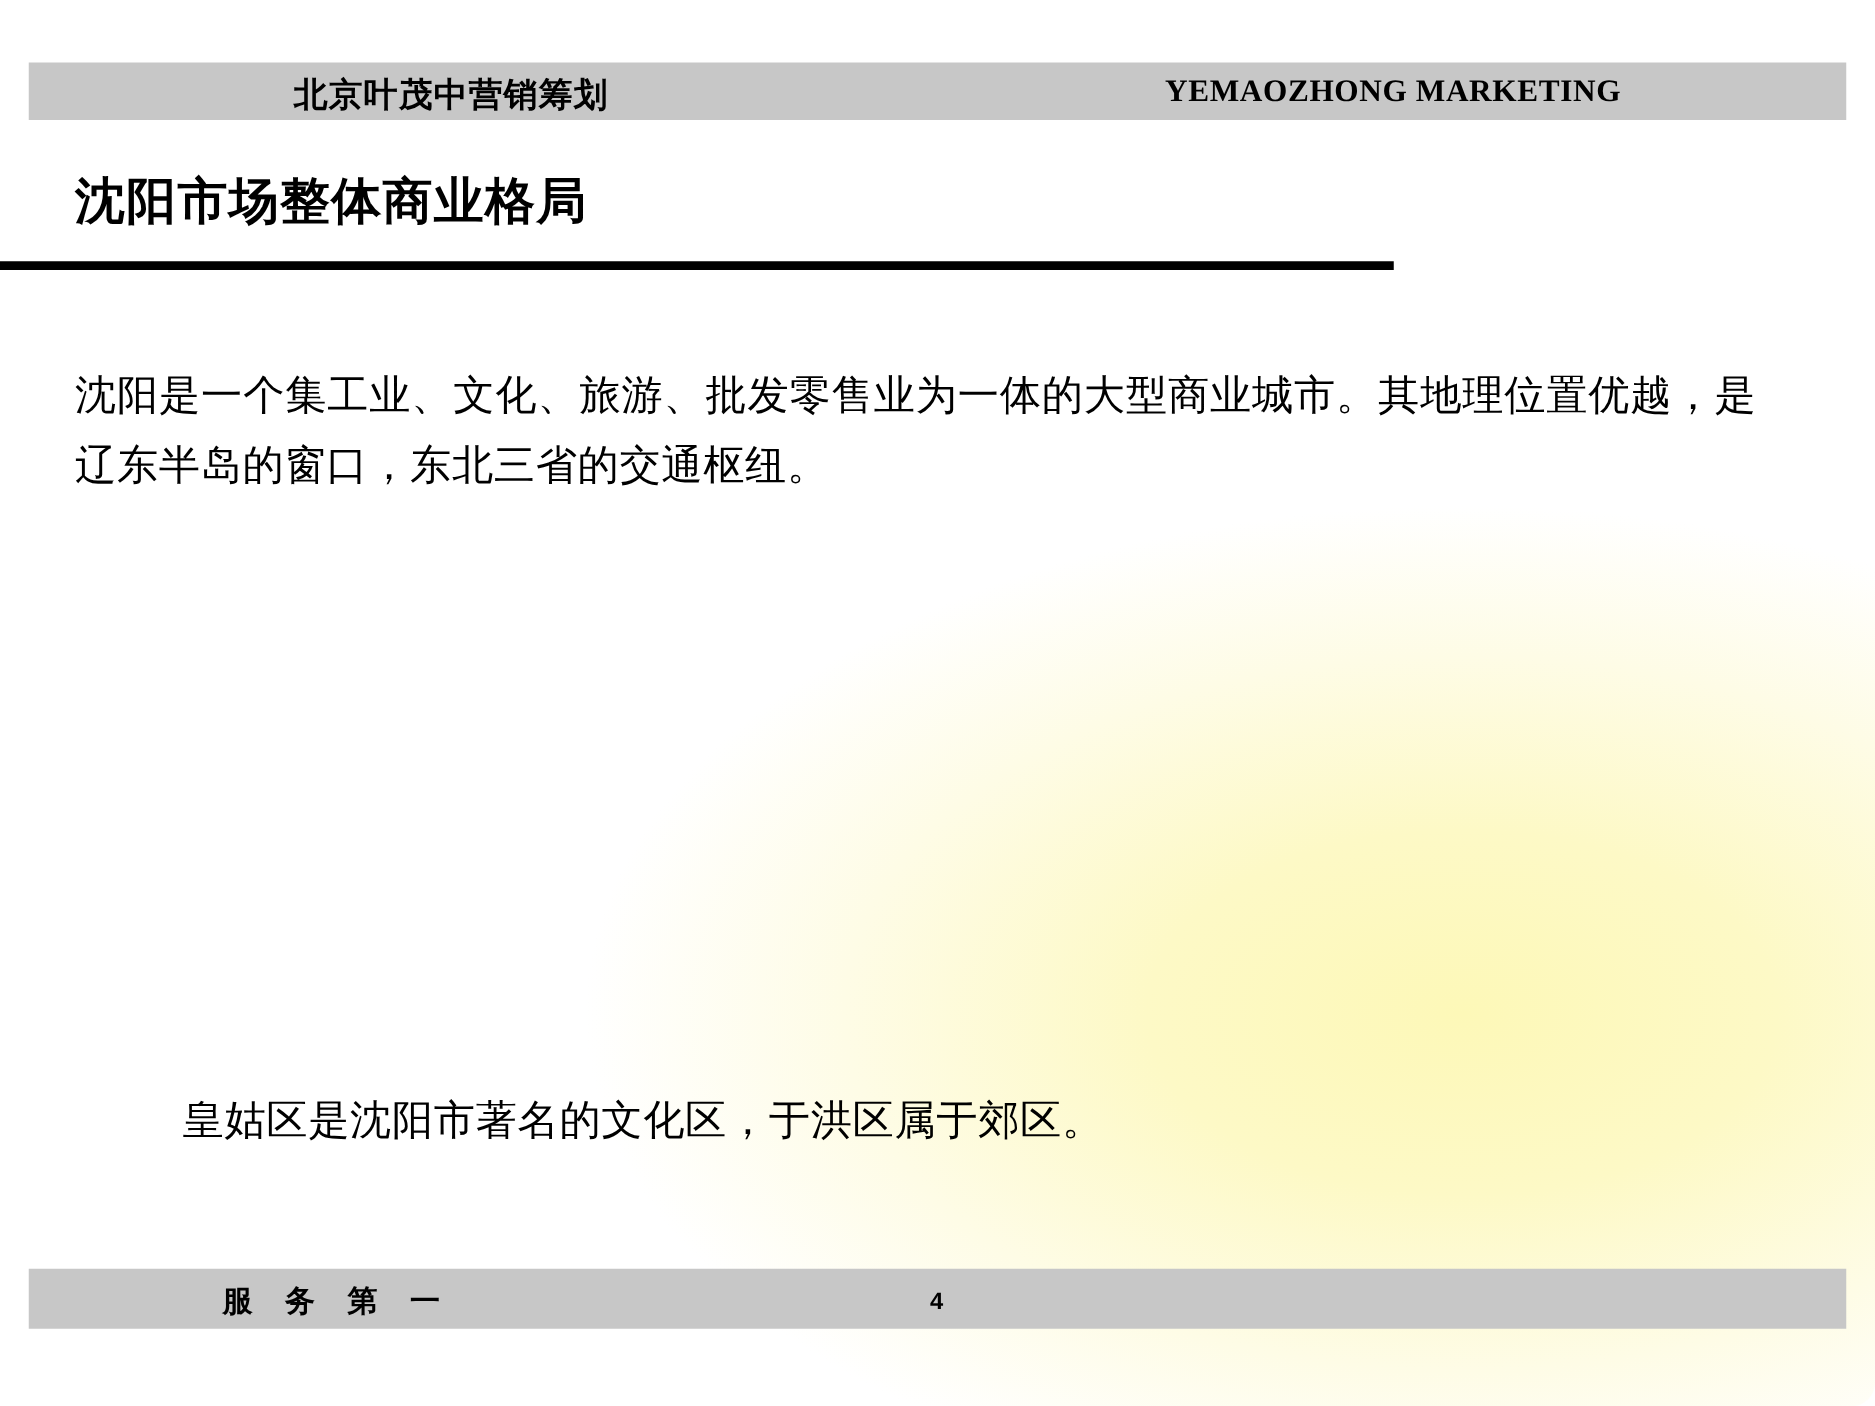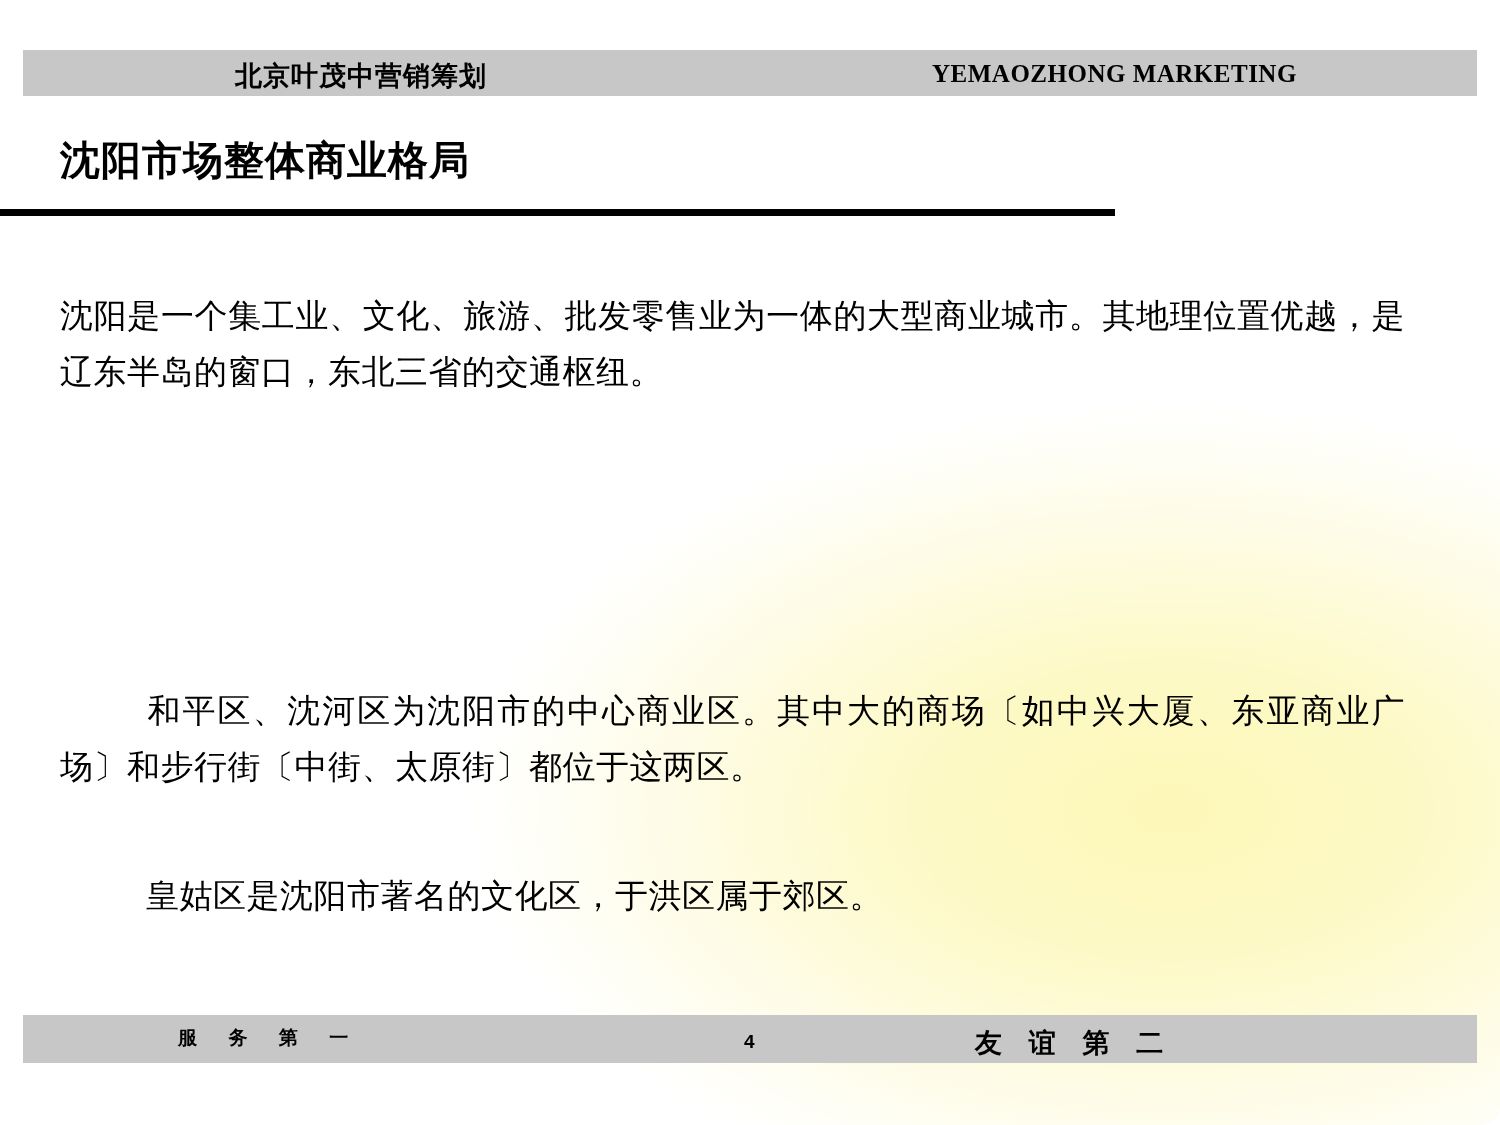--- a/index.html
+++ b/index.html
@@ -99,22 +99,22 @@
     left: 23px;
     top: 1015px;
     width: 1454px;
     height: 48px;
     background: #c7c7c7;
   }
   .footer-left {
     position: absolute;
     left: 178px;
     top: 1025px;
-    font-family: Liberation Mono, monospace;
-    font-size: 19px;
+    font-family: Liberation Serif, serif;
+    font-size: 24px;
     font-weight: 700;
     color: #000000;
     letter-spacing: 10px;
   }
   .footer-page {
     position: absolute;
     left: 744px;
     top: 1031px;
     font-family: "Liberation Sans", sans-serif;
     font-size: 19px;
@@ -140,22 +140,20 @@
   <div class="header-bar"></div>
   <div class="header-cn">北京叶茂中营销筹划</div>
   <div class="header-en">YEMAOZHONG    MARKETING</div>
 
   <div class="slide-title">沈阳市场整体商业格局</div>
   <div class="title-rule"></div>
 
   <div class="body-block" id="para1">沈阳是一个集工业、文化、旅游、批发零售业为一体的大型商业城市。其地理位置优越，是辽东半岛的窗口，东北三省的交通枢纽。</div>
 
 
-  <div class="body-block" id="para3"><span class="indent"></span><span>和平区、沈河区为沈阳市的中心商业区。其中大的商场〔如中兴大厦、东亚商业广场〕和步行街〔中街、太原街〕都位于这两区。</span></div>
 
   <div class="body-block" id="para4"><span class="indent"></span><span>皇姑区是沈阳市著名的文化区，于洪区属于郊区。</span></div>
 
   <div class="footer-bar"></div>
   <div class="footer-left">服 务 第 一</div>
   <div class="footer-page">4</div>
-  <div class="footer-right">友 谊 第 二</div>
 
 </div>
 
 </body></html>

